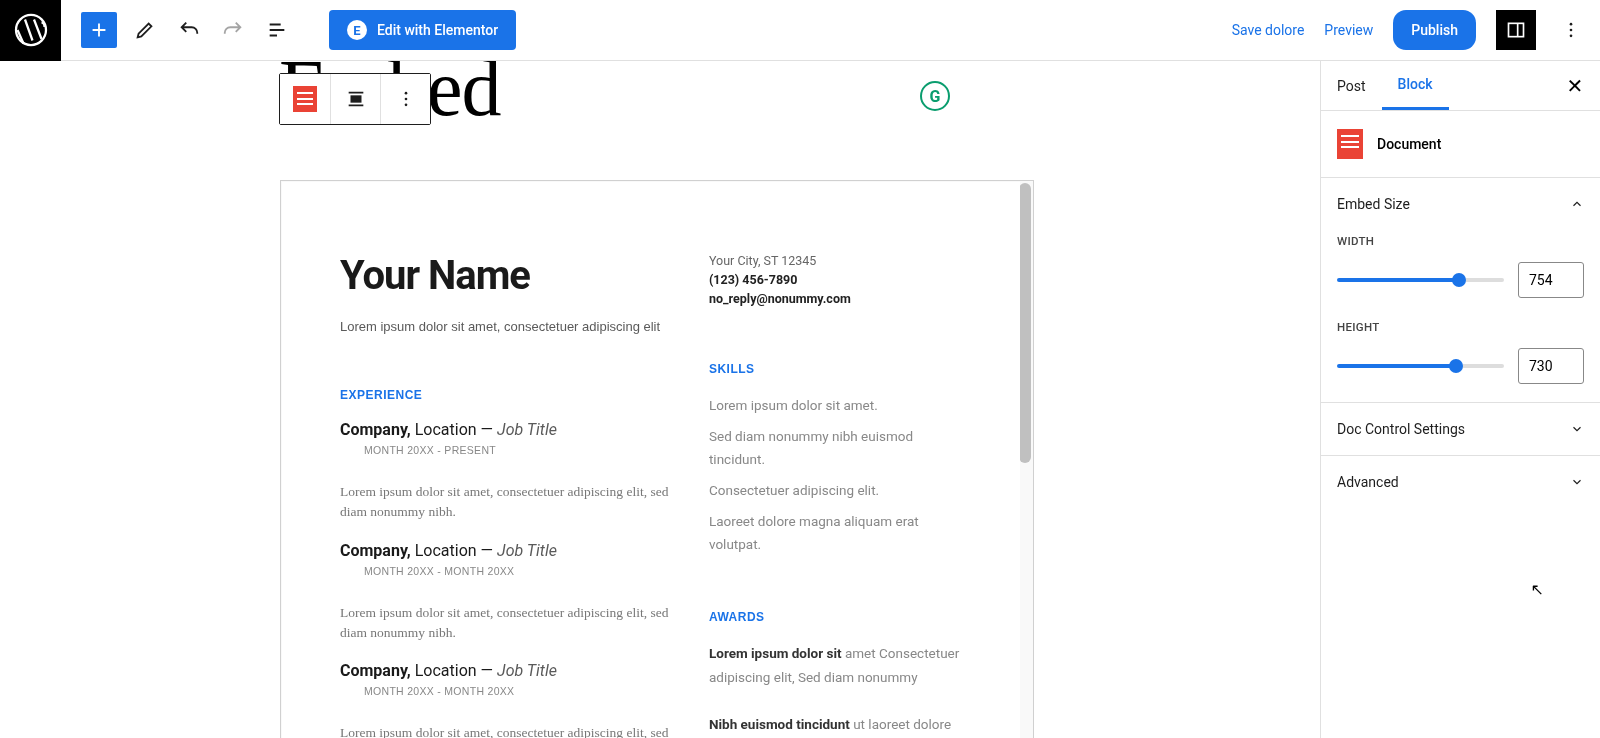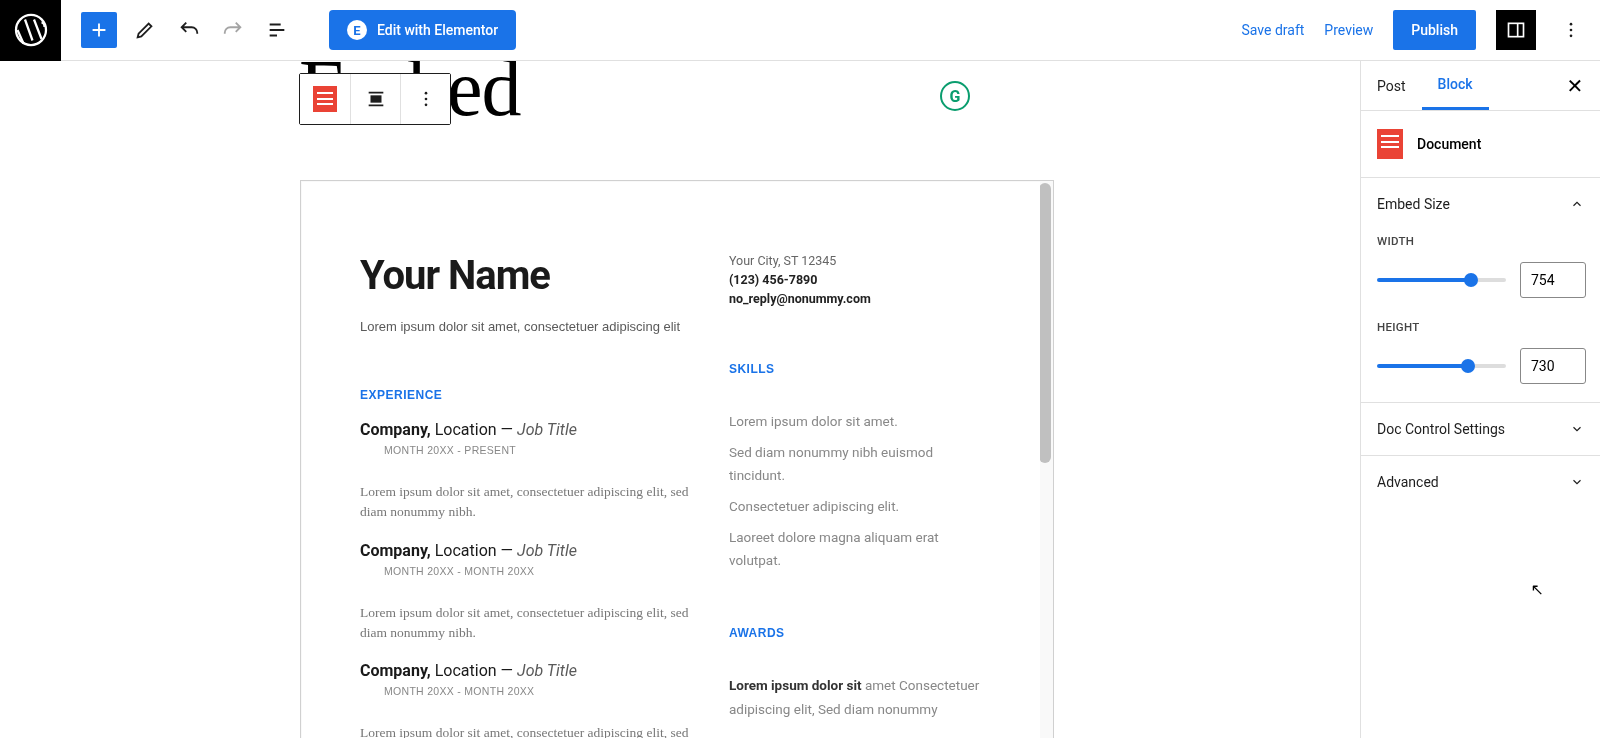--- a/index.html
+++ b/index.html
@@ -9,21 +9,21 @@
 .wp-logo { width: 61px; height: 61px; background: #000; display: flex; align-items: center; justify-content: center; }
 .wp-logo svg { width: 36px; height: 36px; }
 .left-tools { display: flex; align-items: center; gap: 0; padding-left: 20px; }
 .tb-btn { width: 44px; height: 44px; display: flex; align-items: center; justify-content: center; border: none; background: transparent; cursor: pointer; color: #1e1e1e; border-radius: 2px; }
 .tb-btn.add { background: #1a73e8; color: #fff; width: 36px; height: 36px; margin-right: 6px; }
 .tb-btn svg { width: 22px; height: 22px; }
 .elementor-btn { margin-left: 30px; height: 40px; padding: 0 18px; background: #1a73e8; color: #fff; border: none; border-radius: 4px; display: flex; align-items: center; gap: 10px; font-size: 14px; font-weight: 500; cursor: pointer; }
 .elementor-btn .e-icon { width: 20px; height: 20px; border-radius: 50%; background: #fff; color: #1a73e8; display: flex; align-items: center; justify-content: center; font-weight: bold; font-size: 13px; }
 .right-tools { margin-left: auto; display: flex; align-items: center; gap: 20px; padding-right: 14px; }
 .link-btn { background: none; border: none; color: #1a73e8; font-size: 14px; cursor: pointer; }
-.publish-btn { background: #1a73e8; color: #fff; border: none; height: 40px; padding: 0 18px; font-size: 14px; font-weight: 500; border-radius: 2px; cursor: pointer; }
+.publish-btn { background: #1a73e8; color: #fff; border: none; height: 40px; padding: 0 18px; font-size: 14px; font-weight: 500; border-radius: 13px; cursor: pointer; }
 .view-btn { width: 40px; height: 40px; background: #000; color: #fff; display: flex; align-items: center; justify-content: center; border: none; cursor: pointer; }
 .more-btn { width: 30px; height: 40px; background: none; border: none; display: flex; align-items: center; justify-content: center; cursor: pointer; color: #1e1e1e; }
 
 .main { display: flex; height: calc(100% - 61px); }
 .canvas { flex: 1; overflow: auto; position: relative; padding: 0 20px; display: flex; justify-content: center; }
 .canvas-inner { width: 760px; position: relative; }
 .block-toolbar { position: absolute; top: 12px; left: -1px; display: flex; border: 1px solid #1e1e1e; background: #fff; border-radius: 2px; z-index: 5; }
 .block-toolbar button { width: 50px; height: 50px; border: none; background: #fff; display: flex; align-items: center; justify-content: center; cursor: pointer; }
 .block-toolbar button + button { border-left: 1px solid #e0e0e0; }
 .doc-icon { width: 24px; height: 26px; background: #ea4335; position: relative; }
@@ -42,24 +42,24 @@
 .resume-name { font-size: 40px; font-weight: bold; color: #1a1a1a; letter-spacing: -1px; }
 .resume-tagline { font-size: 13px; color: #5a5a5a; margin-top: 20px; font-family: sans-serif; }
 .contact { font-size: 12.5px; color: #666; line-height: 1.5; font-family: sans-serif; }
 .contact .bold { font-weight: bold; color: #222; }
 .sec-title { text-transform: uppercase; font-size: 12px; font-weight: bold; color: #1a73e8; letter-spacing: 0.5px; font-family: sans-serif; margin-top: 54px; }
 .exp-item { margin-top: 18px; }
 .exp-heading { font-size: 16px; color: #1a1a1a; }
 .exp-heading .italic { font-style: italic; color: #5a5a5a; }
 .exp-dates { font-size: 10.5px; color: #888; text-transform: uppercase; margin-top: 5px; font-family: sans-serif; letter-spacing: 0.3px; margin-left: 24px; }
 .exp-desc { font-size: 13.5px; color: #777; margin-top: 26px; line-height: 1.5; font-family: Georgia, serif; }
-.skill-text { font-size: 13.5px; color: #888; margin-top: 34px; line-height: 1.7; font-family: Georgia, serif; }
+.skill-text { font-size: 13.5px; color: #888; margin-top: 18px; line-height: 1.7; font-family: Georgia, serif; }
 .skill-text .b { font-weight: bold; color: #333; }
 
-.sidebar { width: 240px; border-left: 1px solid #e0e0e0; background: #fff; overflow-y: auto; }
+.sidebar { width: 280px; border-left: 1px solid #e0e0e0; background: #fff; overflow-y: auto; }
 .sb-tabs { display: flex; border-bottom: 1px solid #e0e0e0; position: relative; height: 50px; align-items: stretch; }
 .sb-tab { padding: 0 16px; border: none; background: none; font-size: 14px; cursor: pointer; color: #1e1e1e; }
 .sb-tab.active { color: #1a73e8; border-bottom: 3px solid #1a73e8; font-weight: 500; }
 .sb-close { margin-left: auto; width: 50px; border: none; background: none; font-size: 20px; cursor: pointer; display: flex; align-items: center; justify-content: center; }
 .sb-section { padding: 18px 16px; border-bottom: 1px solid #e0e0e0; }
 .sb-header-row { display: flex; align-items: center; justify-content: space-between; cursor: pointer; }
 .sb-header-row .lbl { font-size: 14px; color: #1e1e1e; }
 .sb-doc-type { display: flex; align-items: center; gap: 14px; font-size: 14px; font-weight: 500; }
 .sb-doc-type .doc-icon { width: 26px; height: 30px; }
 .slider-group { margin-top: 22px; }
@@ -106,21 +106,21 @@
         <svg viewBox="0 0 24 24" stroke="currentColor" stroke-width="2">
           <path d="M4 6h12M4 12h16M4 18h8"></path>
         </svg>
       </button>
   </div>
   <button class="elementor-btn">
     <span class="e-icon">E</span>
     <span>Edit with Elementor</span>
   </button>
   <div class="right-tools">
-    <button class="link-btn">Save draft</button>
+    <button class="link-btn">Save dolore</button>
     <button class="link-btn">Preview</button>
     <button class="publish-btn">Publish</button>
     <button class="view-btn">
         <svg width="20" height="20" viewBox="0 0 24 24" stroke="#fff" stroke-width="2" fill="none">
           <rect x="3" y="4" width="18" height="16"></rect>
           <path d="M14 4v16"></path>
         </svg>
       </button>
     <button class="more-btn">
         <svg width="20" height="20" viewBox="0 0 24 24" fill="currentColor">

